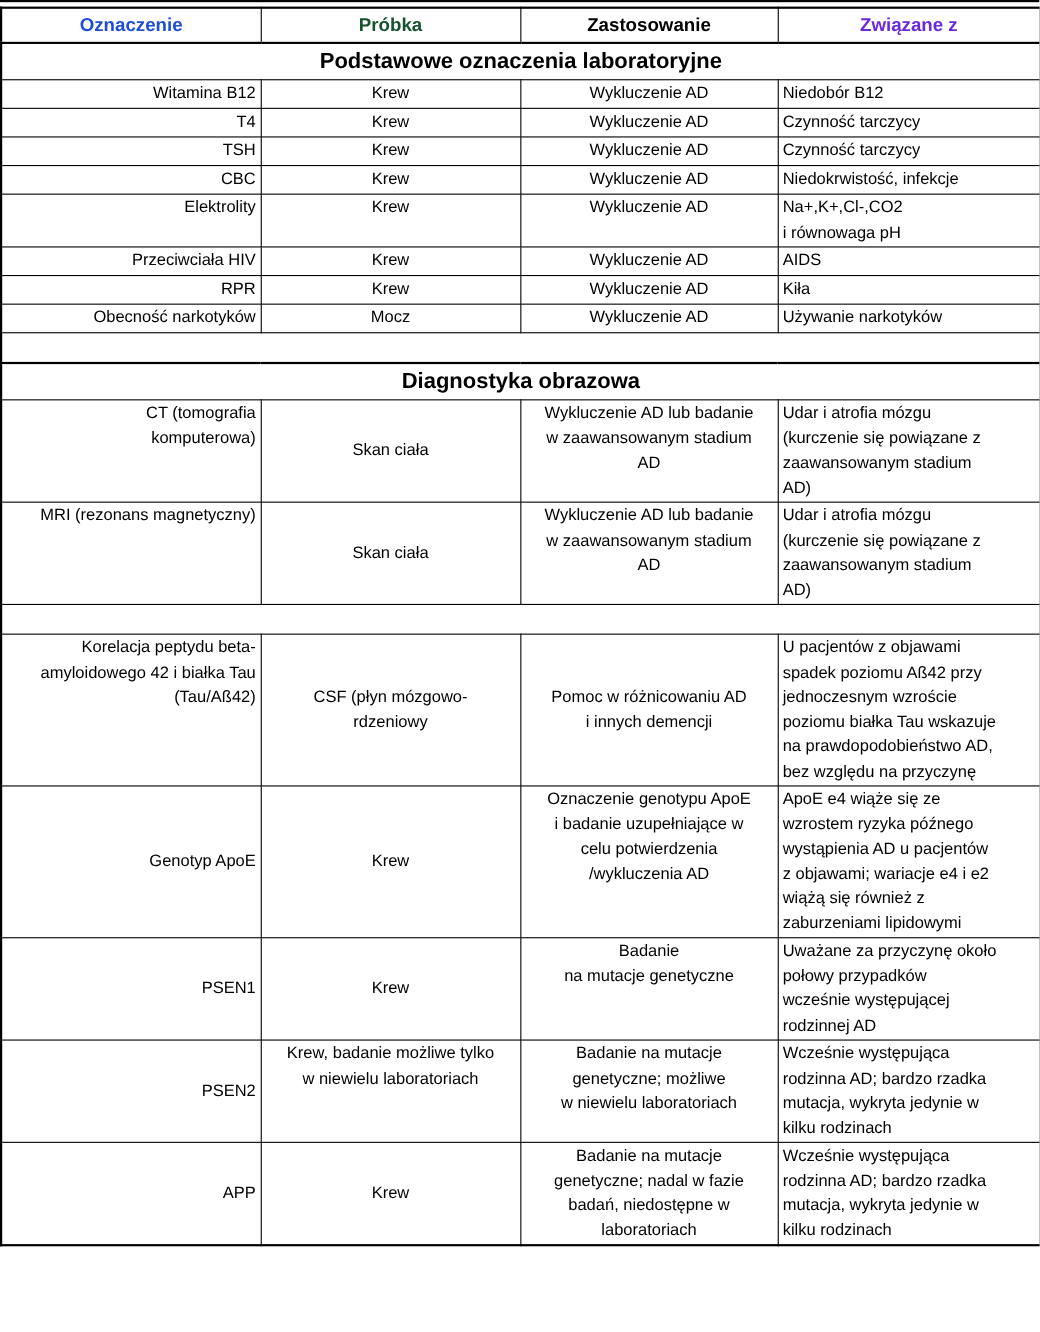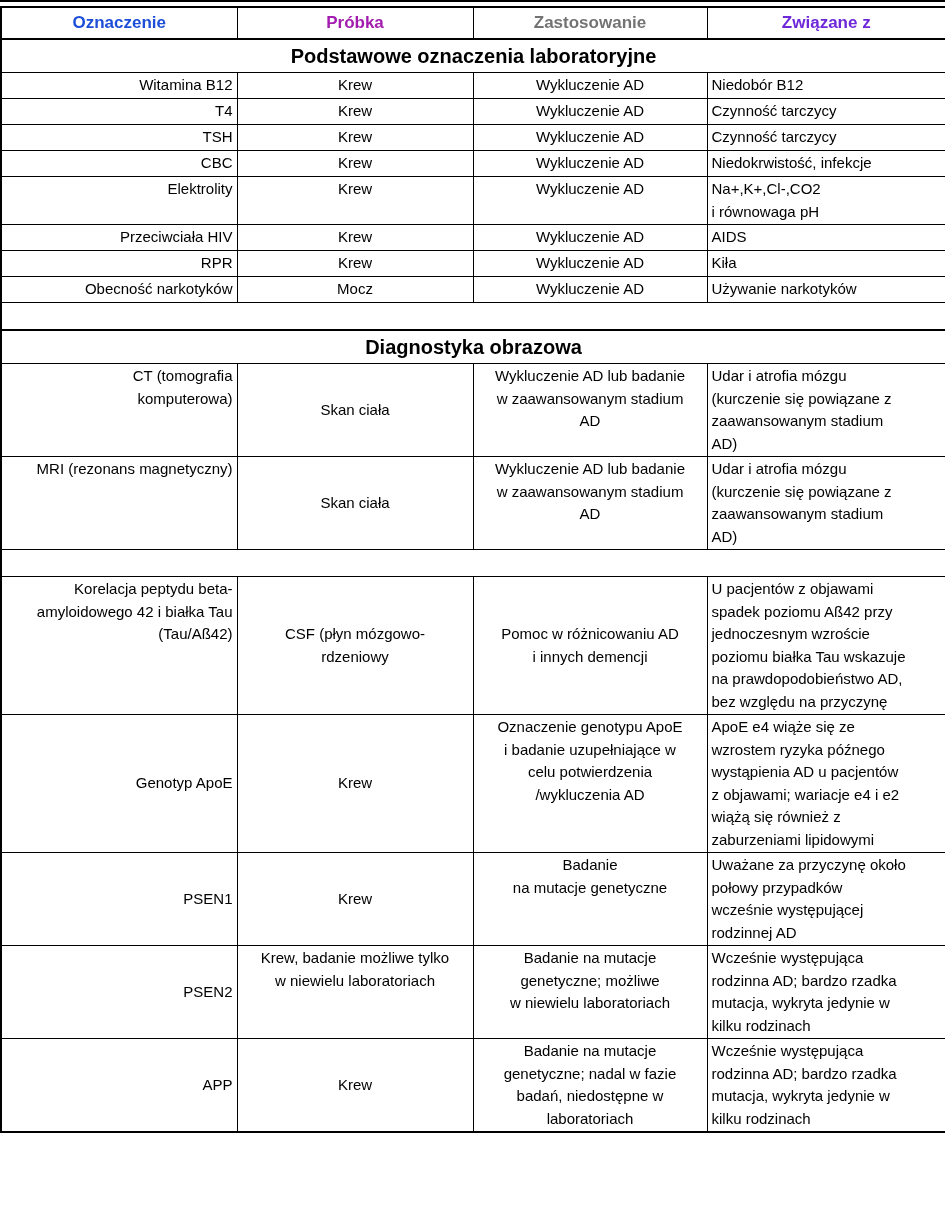--- a/index.html
+++ b/index.html
@@ -60,22 +60,22 @@
   <table class="lab-table">
     <colgroup>
       <col class="w0">
         <col class="w1">
         <col class="w2">
         <col class="w3">
     </colgroup>
     <thead>
       <tr>
         <th style="color: #1d4ed8;">Oznaczenie</th>
-        <th style="color: #a21caf;">Próbka</th>
-        <th style="color: #737373; text-align: center;">Zastosowanie</th>
+        <th style="color: #14532d;">Próbka</th>
+        <th style="color: #000000; text-align: center;">Zastosowanie</th>
         <th style="color: #6d28d9;">Związane z</th>
       </tr>
     </thead>
     <tbody id="tbody">
         <tr class="section-title">
           <td colspan="4">Podstawowe oznaczenia laboratoryjne</td>
         </tr>
         <tr class="data">
           <td class="c0">Witamina B12</td>
           <td class="c1">Krew</td>

